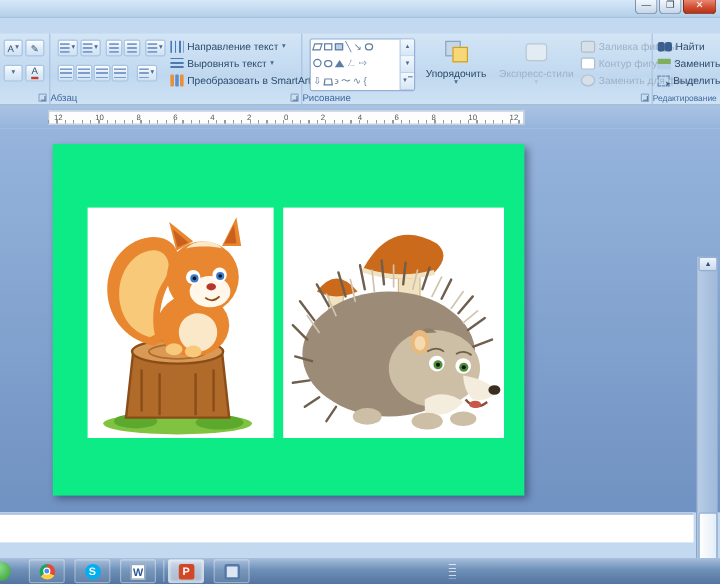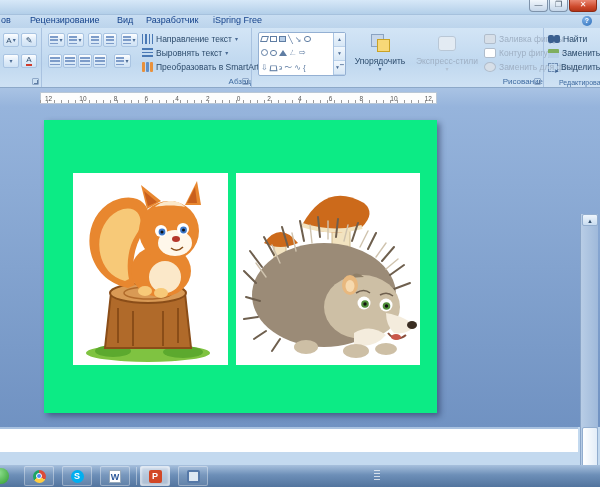--- a/index.html
+++ b/index.html
@@ -23,21 +23,21 @@
     background:linear-gradient(180deg,#c9def2,#bcd4ec); }
   .tab { position:absolute; top:0; font-size:9px; color:#15428b; white-space:nowrap; }
   .help-icon { position:absolute; right:8px; top:1px; width:10px; height:10px; border-radius:50%;
     background:radial-gradient(circle at 35% 30%,#7fb2e8,#2b6cb8); color:#fff; font-size:7px;
     line-height:10px; text-align:center; font-weight:bold; }
 
   
   .ribbon { position:absolute; left:0; top:28px; width:600px; height:60px;
     background:linear-gradient(180deg,#d3e5f6,#c0d8ef 60%,#cfe2f4); border-bottom:1px solid #8da9c9; }
   .rgroup { position:absolute; top:0; height:59px; border-right:1px solid #a9c2e0; }
-  .rgroup-label { position:absolute; bottom:1px; left:15px; right:0; text-align:right;
+  .rgroup-label { position:absolute; bottom:1px; left:0; right:0; text-align:left;
     font-size:8px; color:#3e6aa0; white-space:nowrap; }
   .dlauncher { position:absolute; right:2px; bottom:2px; width:7px; height:7px;
     border:1px solid #8fa9c9; border-radius:1px; background:#dcea f8; }
   .dlauncher:after { content:""; position:absolute; right:0; bottom:0; width:3px; height:3px;
     border-right:1px solid #5f7da3; border-bottom:1px solid #5f7da3; }
   .mini-btn { position:absolute; height:14px; border:1px solid #a9c4e2; border-radius:2px;
     background:linear-gradient(180deg,#fdfeff,#dfecf9 50%,#cfe2f4); display:flex;
     align-items:center; justify-content:center; gap:1px; }
   .lines { width:10px; height:8px;
     background:repeating-linear-gradient(180deg,#7d9cc9 0 1.5px, transparent 1.5px 3.4px); }
@@ -171,28 +171,20 @@
 <div id="win">
 
   <div class="titlebar">
     <div class="winbtns">
       <div class="wbtn">—</div>
       <div class="wbtn">❐</div>
       <div class="wbtn close">✕</div>
     </div>
   </div>
 
-  <div class="tabrow">
-    <span class="tab" style="left:1px">ов</span>
-    <span class="tab" style="left:30px">Рецензирование</span>
-    <span class="tab" style="left:117px">Вид</span>
-    <span class="tab" style="left:146px">Разработчик</span>
-    <span class="tab" style="left:213px">iSpring Free</span>
-    <span class="help-icon">?</span>
-  </div>
 
   <div class="ribbon">
 
     <div class="rgroup" style="left:0;width:42px">
       <div class="mini-btn" style="left:3px;top:5px;width:16px">
           <span style="font-size:8px;color:#33506f">A</span>
           <span class="caret">▾</span>
         </div>
       <div class="mini-btn" style="left:21px;top:5px;width:16px">
           <span style="font-size:8px;color:#33506f">✎</span>

